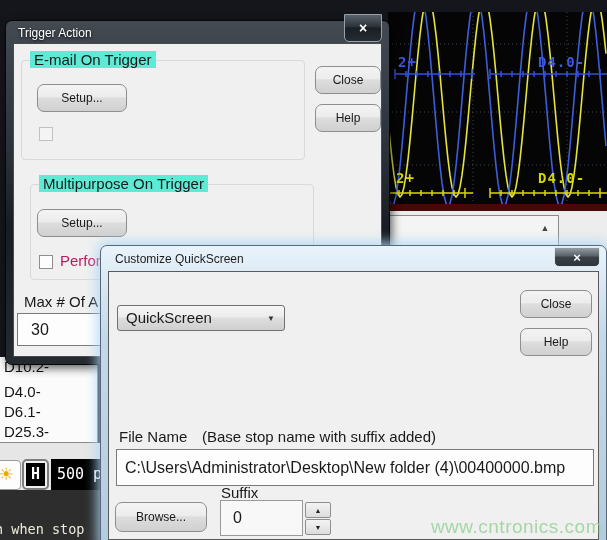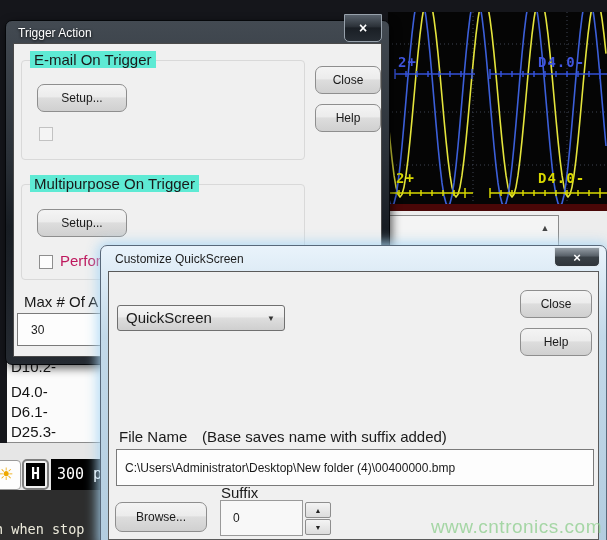--- a/index.html
+++ b/index.html
@@ -13,42 +13,42 @@
   .maroon-bar{left:0;bottom:0;width:219px;height:7px;background:#4a0707;}
   .slabel{font-family:"DejaVu Sans Mono",monospace;font-size:14px;font-weight:bold;letter-spacing:1px;position:absolute;}
   .slabel.blue{color:#4055e0;}
   .slabel.yellow{color:#d8d800;}
 
   
   #right-panel{left:385px;top:199px;width:222px;height:46px;background:#ededed;}
   #right-panel .inner-box{position:absolute;left:2px;top:4px;width:172px;height:42px;background:#f4f4f4;border:1px solid #8a8a8a;}
   #right-panel .scroll-up{position:absolute;left:148px;top:5px;width:18px;height:14px;font-size:9px;color:#444;text-align:center;line-height:14px;cursor:default;}
 
-  #left-list{left:7px;top:345px;width:98px;height:86px;background:#fbfbfb;border-right:1px solid #8a8a8a;border-bottom:1px solid #8a8a8a;}
+  #left-list{left:0;top:345px;width:98px;height:86px;background:#fbfbfb;border-right:1px solid #8a8a8a;border-bottom:1px solid #8a8a8a;}
   #left-list .chan{position:absolute;left:4px;font-size:15px;color:#141414;white-space:nowrap;}
 
   #icons-strip{left:0;top:431px;width:100px;height:47px;background:#e6e6e6;}
   .sun-btn{position:absolute;left:-9px;top:17px;width:30px;height:30px;background:#fdfdfd;border:1px solid #9a9a9a;border-radius:4px;color:#eea800;font-size:17px;text-align:center;line-height:28px;}
   .h-btn{position:absolute;left:22px;top:16px;width:27px;height:31px;border:2px solid #7e7e7e;border-radius:5px;background:#f0f0f0;padding:2px;}
   .h-btn .h-inner{width:100%;height:100%;background:#000;color:#fff;font-family:"DejaVu Sans Mono",monospace;font-weight:bold;font-size:15px;text-align:center;line-height:23px;}
   .tb-box{position:absolute;left:51px;top:16px;width:49px;height:31px;background:#000;}
   .tb-box span{color:#fff;font-family:"DejaVu Sans Mono",monospace;font-size:15px;line-height:31px;padding-left:6px;white-space:nowrap;}
 
   #status-strip{left:0;top:478px;width:100px;height:62px;background:#2d2d2d;}
   #status-strip .st{position:absolute;left:-5px;top:31px;font-family:"DejaVu Sans Mono",monospace;font-size:13.5px;color:#eceadb;white-space:nowrap;}
 
   
   .w7btn{background:linear-gradient(180deg,#f4f4f4,#ececec 45%,#dddddd 50%,#d0d0d0);border:1px solid #8e8e8e;border-radius:7px;font-size:12px;color:#1a1a1a;display:flex;align-items:center;justify-content:center;position:absolute;cursor:default;}
   .grp{position:absolute;border:1px solid #d9d9d9;border-radius:4px;}
   .grp-label{position:absolute;top:-10px;left:8px;background:#5eead4;padding:0 4px;font-size:15px;color:#1a1a1a;white-space:nowrap;}
   .cb{position:absolute;width:14px;height:14px;border:1px solid #8e8e8e;background:#fdfdfd;}
   .cb.dis{border-color:#c2c2c2;background:#f4f4f4;}
   .cb-label{position:absolute;font-size:15px;white-space:nowrap;}
   .txt{position:absolute;font-size:15px;color:#1a1a1a;white-space:nowrap;}
-  input.tfield{position:absolute;border:1px solid #7a7a7a;background:#fdfdfd;font-family:"Liberation Sans",sans-serif;font-size:12px;color:#1a1a1a;padding-left:8px;}
+  input.tfield{position:absolute;border:1px solid #7a7a7a;background:#fdfdfd;font-family:"Liberation Sans",sans-serif;font-size:16px;color:#1a1a1a;padding-left:8px;}
 
   
   #trig{left:5px;top:8px;width:385px;height:345px;background:linear-gradient(180deg,#434a52,#2a3037 40%,#181d23 60%,#252a31);border:1px solid #05070a;border-radius:7px;box-shadow:2px 3px 10px rgba(0,0,0,.65);}
   #trig .ttitle{position:absolute;left:12px;top:5px;font-size:12px;color:#fff;text-shadow:0 1px 3px #000;}
   .xbtn{position:absolute;color:#fff;font-weight:bold;display:flex;align-items:center;justify-content:center;cursor:default;}
   #trig .xbtn{right:7px;top:-7px;width:38px;height:28px;font-size:14px;background:linear-gradient(180deg,#59626c,#2b3138 45%,#1a1f25 50%,#262c33);border:1px solid #97a1ab;border-radius:0 0 5px 5px;}
   #trig .dbody{position:absolute;left:7px;right:7px;top:22px;bottom:7px;background:#f0f0f0;border:1px solid #4a4a4a;}
 
   
   #cust{left:100px;top:233px;width:507px;height:304px;background:linear-gradient(180deg,#e9f3fb,#c3d9e9 30%,#b2ccdf);border:1px solid #58687a;border-radius:7px;box-shadow:0 0 12px 3px rgba(170,215,245,.85);}
@@ -97,21 +97,21 @@
   <span class="chan" style="top:46px;">D6.1-</span>
   <span class="chan" style="top:66px;">D25.3-</span>
 </div>
 
 <div id="icons-strip" class="abs">
   <div class="sun-btn">☀</div>
   <div class="h-btn">
     <div class="h-inner">H</div>
   </div>
   <div class="tb-box">
-    <span>300 p</span>
+    <span>500 p</span>
   </div>
 </div>
 
 <div id="status-strip" class="abs">
   <span class="st">h when stop</span>
 </div>
 
 <div id="trig" class="abs">
   <span class="ttitle">Trigger Action</span>
   <div class="xbtn">×</div>
@@ -119,21 +119,21 @@
 
     <div class="grp" style="left:7px;top:16px;width:284px;height:100px;">
       <span class="grp-label">E-mail On Trigger</span>
     </div>
     <button class="w7btn" style="left:23px;top:40px;width:90px;height:28px;">Setup...</button>
     <div class="cb dis" style="left:25px;top:83px;"></div>
 
     <button class="w7btn" style="left:301px;top:22px;width:66px;height:28px;">Close</button>
     <button class="w7btn" style="left:301px;top:60px;width:66px;height:28px;">Help</button>
 
-    <div class="grp" style="left:7px;top:140px;width:284px;height:96px;">
+    <div class="grp" style="left:16px;top:140px;width:284px;height:96px;">
       <span class="grp-label">Multipurpose On Trigger</span>
     </div>
     <button class="w7btn" style="left:23px;top:165px;width:90px;height:28px;">Setup...</button>
     <div class="cb" style="left:25px;top:211px;"></div>
     <span class="cb-label" style="left:46px;top:208px;color:#be185d;">Perfor</span>
 
     <span class="txt" style="left:10px;top:249px;">Max # Of A</span>
     <input class="tfield" style="left: 3px; top: 269px; width: 120px; height: 33px; padding-left: 13px;" value="30">
   </div>
 </div>
@@ -146,21 +146,21 @@
     <div class="dropdown">
       <span class="dval">QuickScreen</span>
       <span class="darr">▼</span>
     </div>
 
     <button class="w7btn" style="left:411px;top:18px;width:72px;height:28px;">Close</button>
     <button class="w7btn" style="left:411px;top:56px;width:72px;height:28px;">Help</button>
 
 
     <span class="txt" style="left:10px;top:156px;">File Name</span>
-    <span class="txt" style="left:93px;top:156px;">(Base saves name with suffix added)</span>
+    <span class="txt" style="left:93px;top:156px;">(Base stop name with suffix added)</span>
     <input class="tfield" style="left: 7px; top: 177px; width: 478px; height: 37px;" value="C:\Users\Administrator\Desktop\New folder (4)\00400000.bmp">
 
     <button class="w7btn" style="left:6px;top:230px;width:92px;height:30px;">Browse...</button>
     <span class="txt" style="left:112px;top:212px;text-align:center;">Suffix</span>
     <input class="tfield" style="left: 111px; top: 228px; width: 83px; height: 36px; background: rgb(248, 248, 248); border-color: rgb(154, 154, 154); padding-left: 12px;" value="0">
     <div class="spin" style="left:196px;top:230px;">▲</div>
     <div class="spin" style="left:196px;top:247px;">▼</div>
   </div>
 </div>
 

